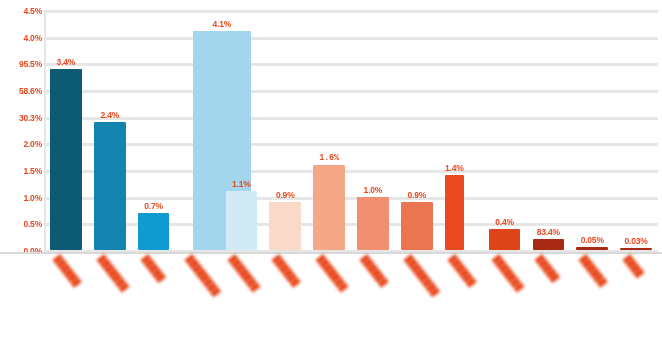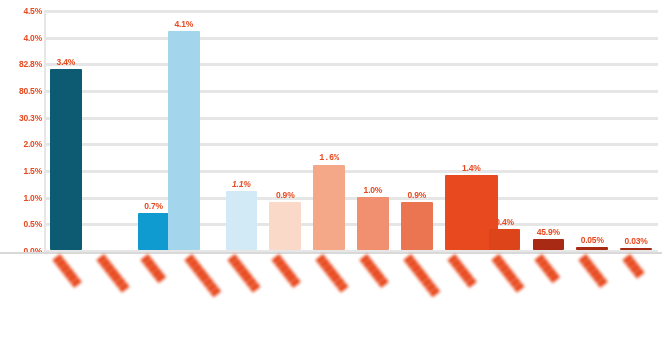--- a/index.html
+++ b/index.html
@@ -86,22 +86,22 @@
   }
 </style>
 </head>
 <body>
 
 <div id="chart-root">
 
   <div class="ytick-wrap" id="yticks">
       <div class="ytick" style="top: 11px; color: rgb(232, 73, 30);">4.5%</div>
       <div class="ytick" style="top: 37.6667px; color: rgb(232, 73, 30);">4.0%</div>
-      <div class="ytick" style="top: 64.3333px; color: rgb(232, 73, 30);">82.8%</div>
-      <div class="ytick" style="top: 91px; color: rgb(232, 73, 30);">80.5%</div>
+      <div class="ytick" style="top: 64.3333px; color: rgb(232, 73, 30);">95.5%</div>
+      <div class="ytick" style="top: 91px; color: rgb(232, 73, 30);">58.6%</div>
       <div class="ytick" style="top: 117.667px; color: rgb(232, 73, 30);">30.3%</div>
       <div class="ytick" style="top: 144.333px; color: rgb(232, 73, 30);">2.0%</div>
       <div class="ytick" style="top: 171px; color: rgb(232, 73, 30);">1.5%</div>
       <div class="ytick" style="top: 197.667px; color: rgb(232, 73, 30);">1.0%</div>
       <div class="ytick" style="top: 224.333px; color: rgb(232, 73, 30);">0.5%</div>
       <div class="ytick" style="top: 251px; color: rgb(232, 73, 30);">0.0%</div>
     </div>
 
   <div class="axis-line-left"></div>
 
@@ -118,59 +118,63 @@
       <div class="gridline" style="top: 239px; background: rgb(230, 230, 230);"></div>
     </div>
 
   <div class="baseline"></div>
 
   <div class="bars" id="bars">
       <div class="bar-slot" style="left: 6.14px; width: 31.5771px; height: 203.333px;">
         <div class="bar" style="height: 181.333px; background: rgb(13, 91, 115);"></div>
         <div class="bar-label" style="bottom: 183.333px; color: rgb(232, 73, 30);">3.4%</div>
       </div>
+      <div class="bar-slot" style="left: 49.9971px; width: 31.5771px; height: 150px;">
+        <div class="bar" style="height: 128px; background: rgb(19, 132, 176);"></div>
+        <div class="bar-label" style="bottom: 130px; color: rgb(232, 73, 30);">2.4%</div>
+      </div>
       <div class="bar-slot" style="left: 93.8543px; width: 31.5771px; height: 59.3333px;">
         <div class="bar" style="height: 37.3333px; background: rgb(15, 155, 208);"></div>
         <div class="bar-label" style="bottom: 39.3333px; color: rgb(232, 73, 30);">0.7%</div>
       </div>
-      <div class="bar-slot" style="left: 124px; width: 31.5771px; height: 240.667px;">
+      <div class="bar-slot" style="left: 149px; width: 31.5771px; height: 240.667px; padding-left: 26px;">
         <div class="bar" style="height: 218.667px; background: rgb(163, 213, 236);"></div>
         <div class="bar-label" style="bottom: 220.667px; color: rgb(232, 73, 30);">4.1%</div>
       </div>
-      <div class="bar-slot" style="left: 181.569px; width: 31.5771px; height: 80.6667px; font-style: italic;">
+      <div class="bar-slot" style="left: 181.569px; width: 31.5771px; height: 80.6667px;">
         <div class="bar" style="height: 58.6667px; background: rgb(210, 233, 246);"></div>
         <div class="bar-label" style="bottom: 60.6667px; color: rgb(232, 73, 30);">1.1%</div>
       </div>
       <div class="bar-slot" style="left: 225.426px; width: 31.5771px; height: 70px;">
         <div class="bar" style="height: 48px; background: rgb(251, 217, 201);"></div>
         <div class="bar-label" style="bottom: 50px; color: rgb(232, 73, 30);">0.9%</div>
       </div>
       <div class="bar-slot" style="left: 269.283px; width: 31.5771px; height: 107.333px; font-family: Liberation Mono, monospace;">
         <div class="bar" style="height: 85.3333px; background: rgb(244, 168, 136);"></div>
         <div class="bar-label" style="bottom: 87.3333px; color: rgb(232, 73, 30);">1.6%</div>
       </div>
       <div class="bar-slot" style="left: 313.14px; width: 31.5771px; height: 75.3333px;">
         <div class="bar" style="height: 53.3333px; background: rgb(240, 144, 112);"></div>
         <div class="bar-label" style="bottom: 55.3333px; color: rgb(232, 73, 30);">1.0%</div>
       </div>
       <div class="bar-slot" style="left: 356.997px; width: 31.5771px; height: 70px;">
         <div class="bar" style="height: 48px; background: rgb(236, 117, 81);"></div>
         <div class="bar-label" style="bottom: 50px; color: rgb(232, 73, 30);">0.9%</div>
       </div>
-      <div class="bar-slot" style="left: 400.854px; width: 53px; height: 96.6667px;">
+      <div class="bar-slot" style="left: 400.854px; width: 19px; height: 96.6667px;">
         <div class="bar" style="height: 74.6667px; background: rgb(232, 73, 30);"></div>
         <div class="bar-label" style="bottom: 76.6667px; color: rgb(232, 73, 30);">1.4%</div>
       </div>
       <div class="bar-slot" style="left: 444.711px; width: 31.5771px; height: 43.3333px;">
         <div class="bar" style="height: 21.3333px; background: rgb(221, 68, 25);"></div>
         <div class="bar-label" style="bottom: 23.3333px; color: rgb(232, 73, 30);">0.4%</div>
       </div>
       <div class="bar-slot" style="left: 488.569px; width: 31.5771px; height: 32.6667px;">
         <div class="bar" style="height: 10.6667px; background: rgb(168, 42, 21);"></div>
-        <div class="bar-label" style="bottom: 12.6667px; color: rgb(232, 73, 30);">45.9%</div>
+        <div class="bar-label" style="bottom: 12.6667px; color: rgb(232, 73, 30);">83.4%</div>
       </div>
       <div class="bar-slot" style="left: 532.426px; width: 31.5771px; height: 24.6667px;">
         <div class="bar" style="height: 2.66667px; background: rgb(168, 42, 21);"></div>
         <div class="bar-label" style="bottom: 4.66667px; color: rgb(232, 73, 30);">0.05%</div>
       </div>
       <div class="bar-slot" style="left: 576.283px; width: 31.5771px; height: 23.6px;">
         <div class="bar" style="height: 1.6px; background: rgb(168, 42, 21);"></div>
         <div class="bar-label" style="bottom: 3.6px; color: rgb(232, 73, 30);">0.03%</div>
       </div>
     </div>

